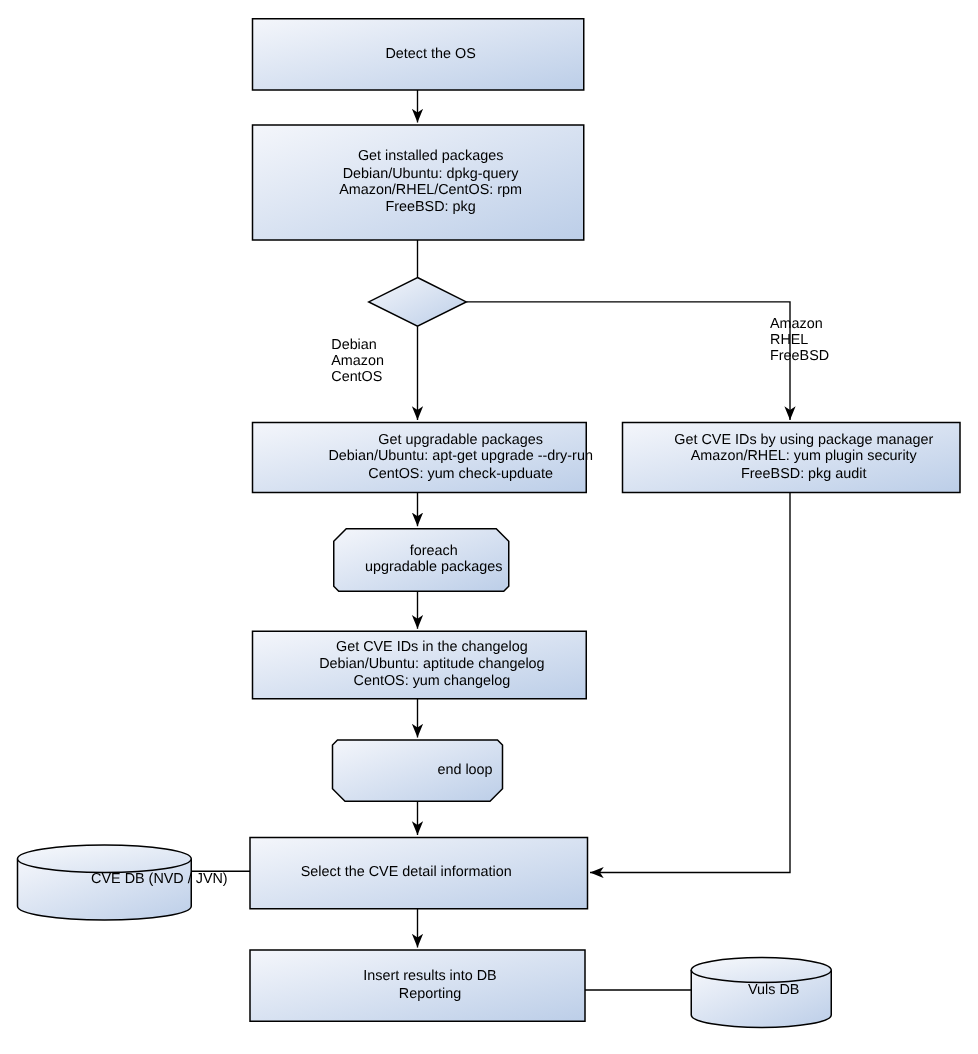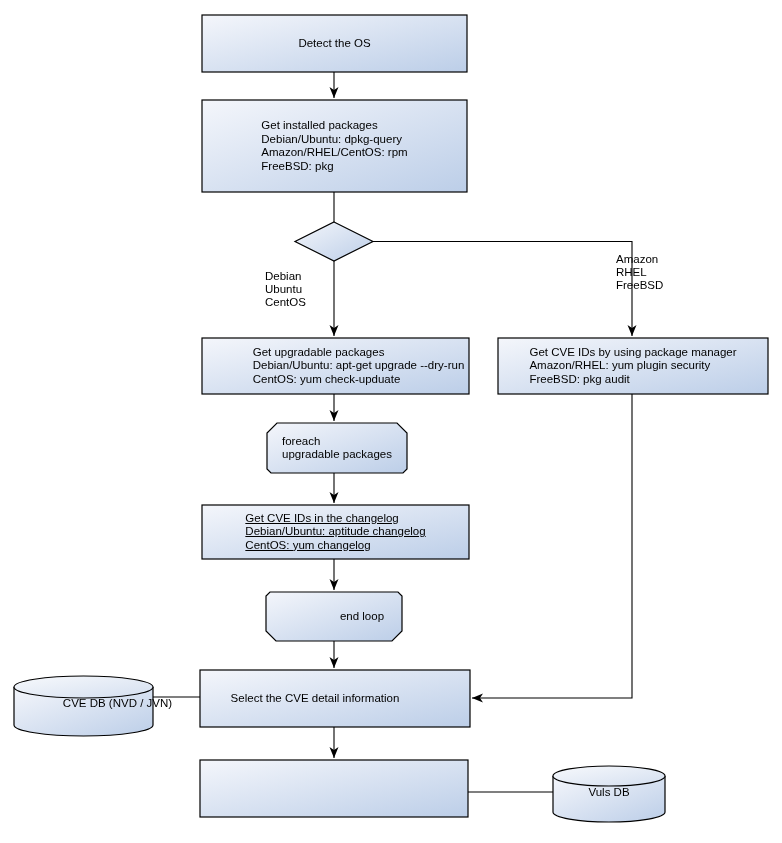--- a/index.html
+++ b/index.html
@@ -7,24 +7,25 @@
     position:relative;
     width:782px;height:843px;
     background:#ffffff;
     font-family:"Liberation Sans",sans-serif;
     overflow:hidden;
   }
   .stage svg{position:absolute;left:0;top:0;}
   .node-label{
     position:absolute;
     display:flex;align-items:center;justify-content:center;
-    text-align:left;
+    text-align:center;
     font-size:11.5px;line-height:13.5px;color:#000;
     white-space:pre-line;
     pointer-events:none;
+    margin-left:10px;
   }
   .edge-label{
     position:absolute;
     text-align:left;
     font-size:11.5px;line-height:13px;color:#000;
     white-space:pre-line;
     pointer-events:none;
   }
 </style>
 </head>
@@ -97,34 +98,36 @@
 Debian/Ubuntu: apt-get upgrade --dry-run
 CentOS: yum check-upduate</div>
 
   <div class="node-label" style="left:498px;top:338px;width:270px;height:56px;border-radius:27px;">Get CVE IDs by using package manager
 Amazon/RHEL: yum plugin security
 FreeBSD: pkg audit</div>
 
   <div class="node-label" style="left:267px;top:423px;width:140px;height:50px;border-radius:11px;">foreach
 upgradable packages</div>
 
-  <div class="node-label" style="left:202px;top:505px;width:267px;height:54px;text-decoration:underline;">Get CVE IDs in the changelog
+  <div class="node-label" style="left:202px;top:505px;width:267px;height:54px;">Get CVE IDs in the changelog
 Debian/Ubuntu: aptitude changelog
 CentOS: yum changelog</div>
 
   <div class="node-label" style="left:266px;top:592px;width:136px;height:49px;padding-left:28px;">end loop</div>
 
   <div class="node-label" style="left:200px;top:670px;width:230px;height:57px;">Select the CVE detail information</div>
 
   <div class="node-label" style="left:14px;top:678px;width:149px;height:52px;padding-left:29px;">CVE DB (NVD / JVN)</div>
 
+  <div class="node-label" style="left:200px;top:760px;width:268px;height:57px;">Insert results into DB
+Reporting</div>
 
   <div class="node-label" style="left:553px;top:766px;width:112px;height:54px;">Vuls DB</div>
 
   <div class="edge-label" style="left:265px;top:270px;width:90px;">Debian
-Ubuntu
+Amazon
 CentOS</div>
 
   <div class="edge-label" style="left:616px;top:253px;width:90px;">Amazon
 RHEL
 FreeBSD</div>
 
 </div>
 
 </body></html>

